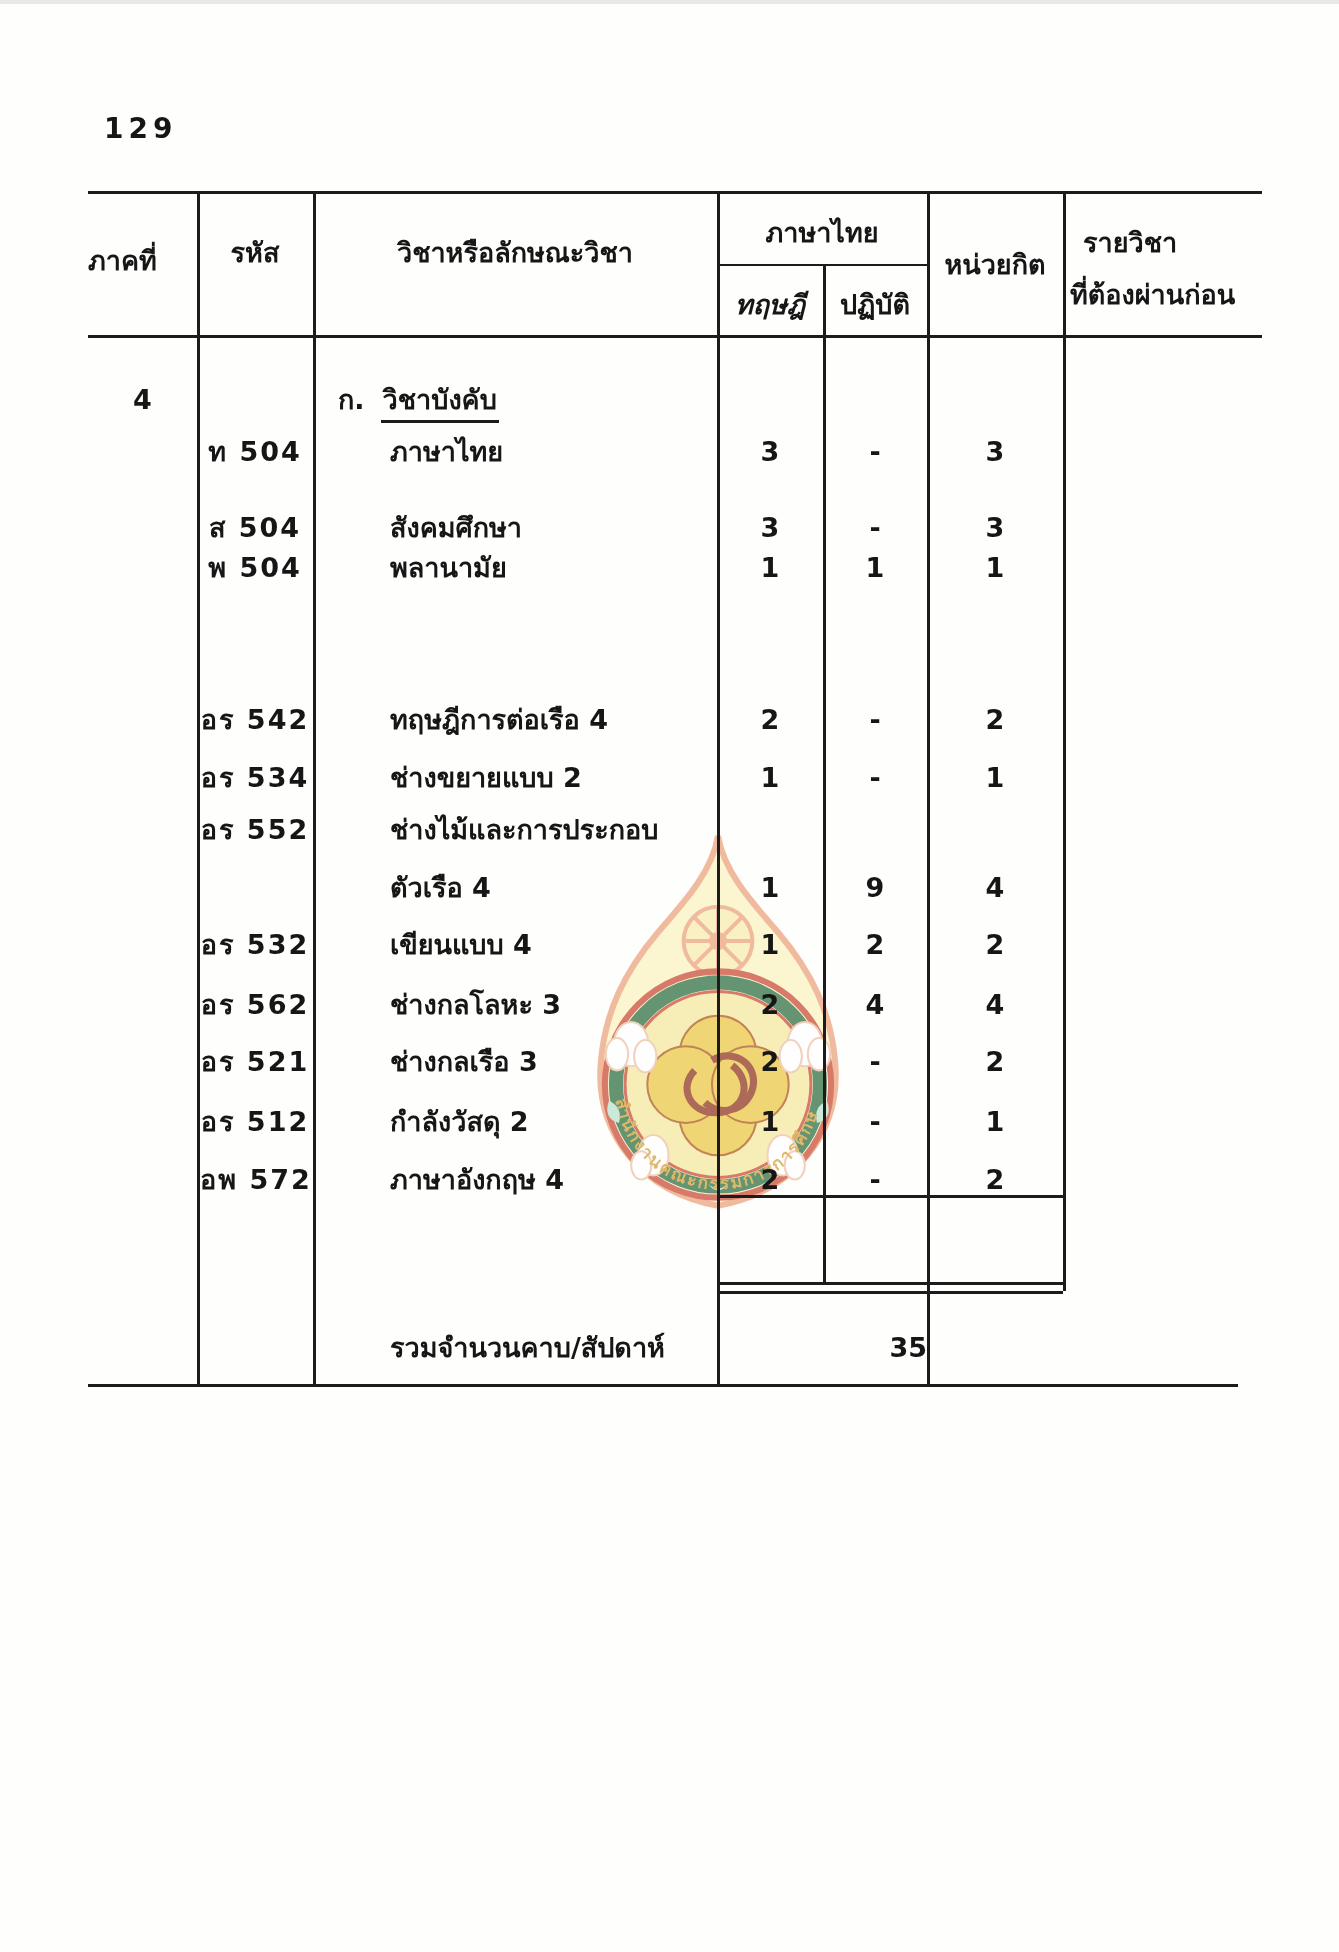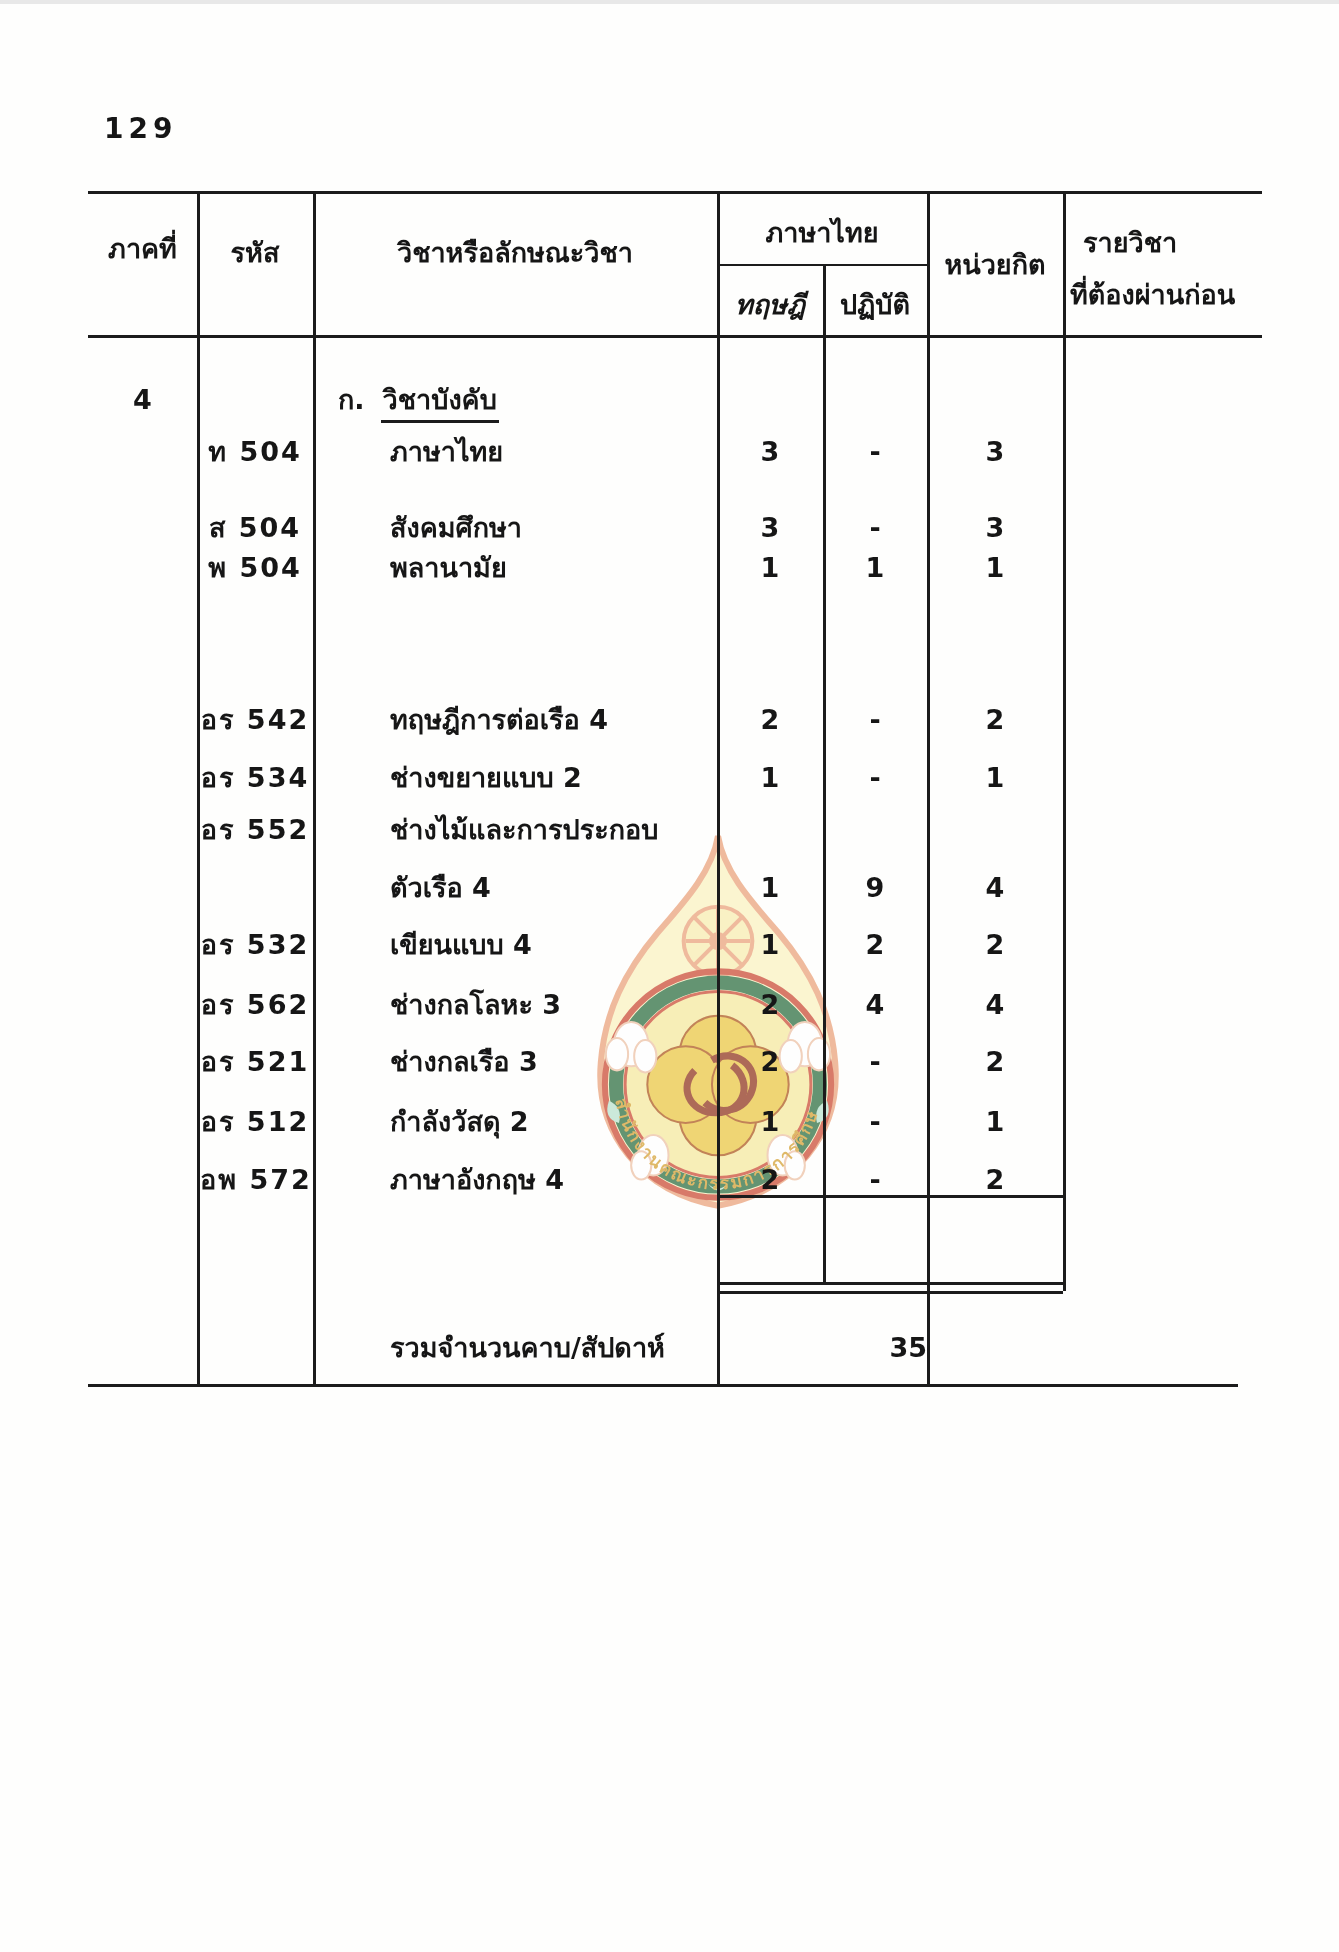--- a/index.html
+++ b/index.html
@@ -91,21 +91,21 @@
     <div class="hline" style="left:629px;top:1100px;width:346px;"></div>
     <div class="hline" style="left:0;top:1193px;width:1150px;"></div>
 
     <div class="vline" style="left:109px;top:0;height:1193px;"></div>
     <div class="vline" style="left:225px;top:0;height:1193px;"></div>
     <div class="vline" style="left:629px;top:0;height:1193px;"></div>
     <div class="vline" style="left:735px;top:73px;height:1018px;"></div>
     <div class="vline" style="left:839px;top:0;height:1193px;"></div>
     <div class="vline" style="left:975px;top:0;height:1100px;"></div>
 
-    <span class="txt" style="left:0;top:36px;width:109px;text-align:center;font-family:Liberation Serif, serif;">ภาคที่</span>
+    <span class="txt" style="left:0;top:48px;width:109px;font-family:Liberation Serif, serif;">ภาคที่</span>
     <span class="txt" style="left:112px;top:40px;width:110px;text-align:center;">รหัส</span>
     <span class="txt" style="left:225px;top:40px;width:404px;text-align:center;">วิชาหรือลักษณะวิชา</span>
     <span class="txt" style="left:629px;top:20px;width:210px;text-align:center;">ภาษาไทย</span>
     <span class="txt" style="left:629px;top:92px;width:106px;text-align:center;font-style:italic;">ทฤษฎี</span>
     <span class="txt" style="left:735px;top:92px;width:104px;text-align:center;">ปฏิบัติ</span>
     <span class="txt" style="left:839px;top:52px;width:136px;text-align:center;">หน่วยกิต</span>
     <span class="txt" style="left:995px;top:30px;">รายวิชา</span>
     <span class="txt" style="left:982px;top:82px;">ที่ต้องผ่านก่อน</span>
 
     <div class="row" style="top:189px;">

